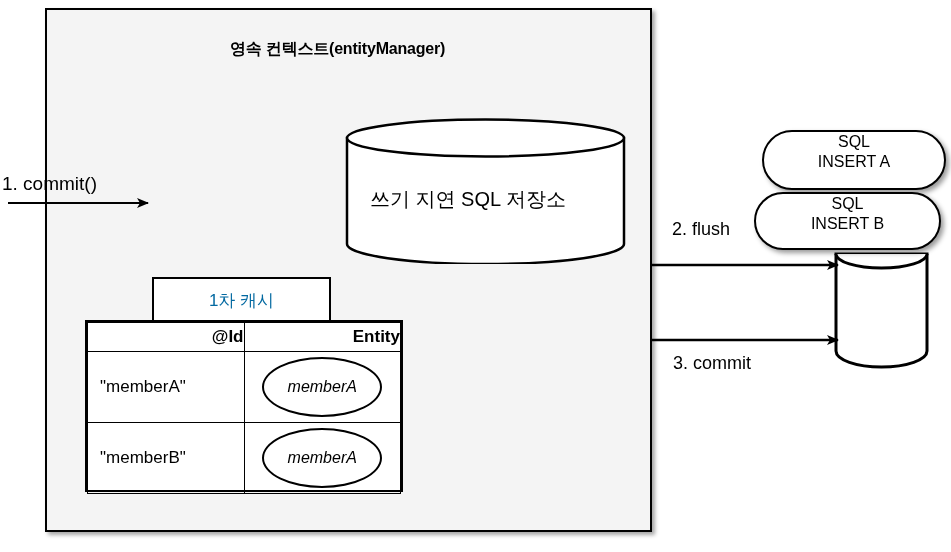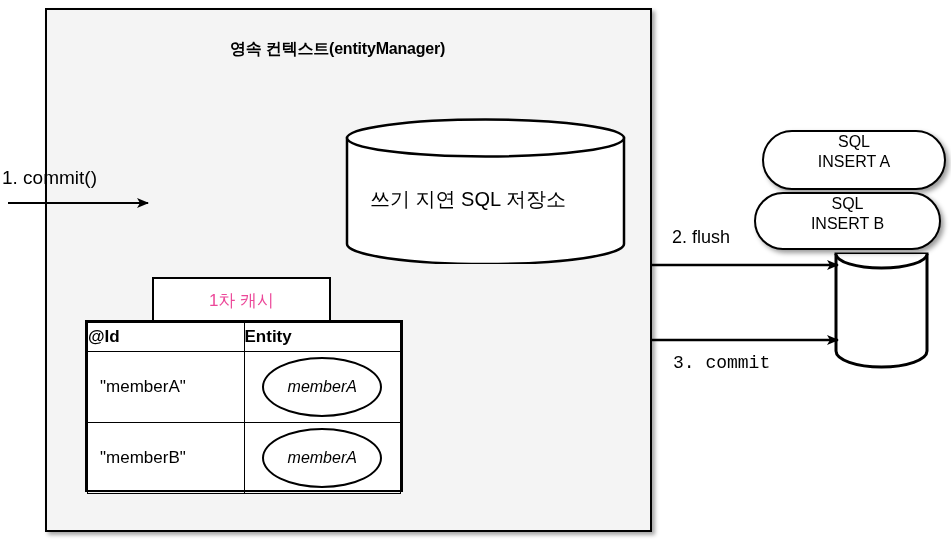--- a/index.html
+++ b/index.html
@@ -75,21 +75,21 @@
     box-sizing: border-box;
     z-index: 2;
   }
   #cache-tab-label {
     position: absolute;
     left: 0;
     top: 10px;
     width: 175px;
     text-align: center;
     font-size: 17px;
-    color: #ec4899;
+    color: #0369a1;
   }
   #cache-table {
     position: absolute;
     left: 85px;
     top: 320px;
     width: 318px;
     height: 172px;
     border: 2px solid #000000;
     border-collapse: collapse;
     background: #ffffff;
@@ -104,21 +104,21 @@
   }
   #cache-table th, #cache-table td {
     border: 1.5px solid #000000;
     padding: 0;
     margin: 0;
   }
   #cache-table th {
     height: 28px;
     font-size: 17px;
     font-weight: bold;
-    text-align: left;
+    text-align: right;
   }
   #cache-table td {
     height: 70px;
     font-size: 17px;
     text-align: center;
     position: relative;
   }
   #cache-table td.idcell {
     text-align: left;
     padding-left: 12px;
@@ -177,34 +177,32 @@
     z-index: 4;
   }
   #db-label {
     left: 864px;
     top: 299px;
     font-size: 13px;
   }
   
   #lbl-commit1 {
     left: 2px;
-    top: 167px;
+    top: 173px;
     font-size: 19px;
   }
   #lbl-flush {
     left: 672px;
     top: 219px;
     font-size: 18px;
-    margin-top: 8px;
   }
   #lbl-commit3 {
     left: 673px;
     top: 353px;
     font-size: 18px;
-    font-family: Liberation Mono, monospace;
   }
 </style>
 </head>
 <body>
 
 <div id="canvas">
 
   <div id="pc-box"></div>
   <div class="txt" id="pc-title">영속 컨텍스트(entityManager)</div>
 

